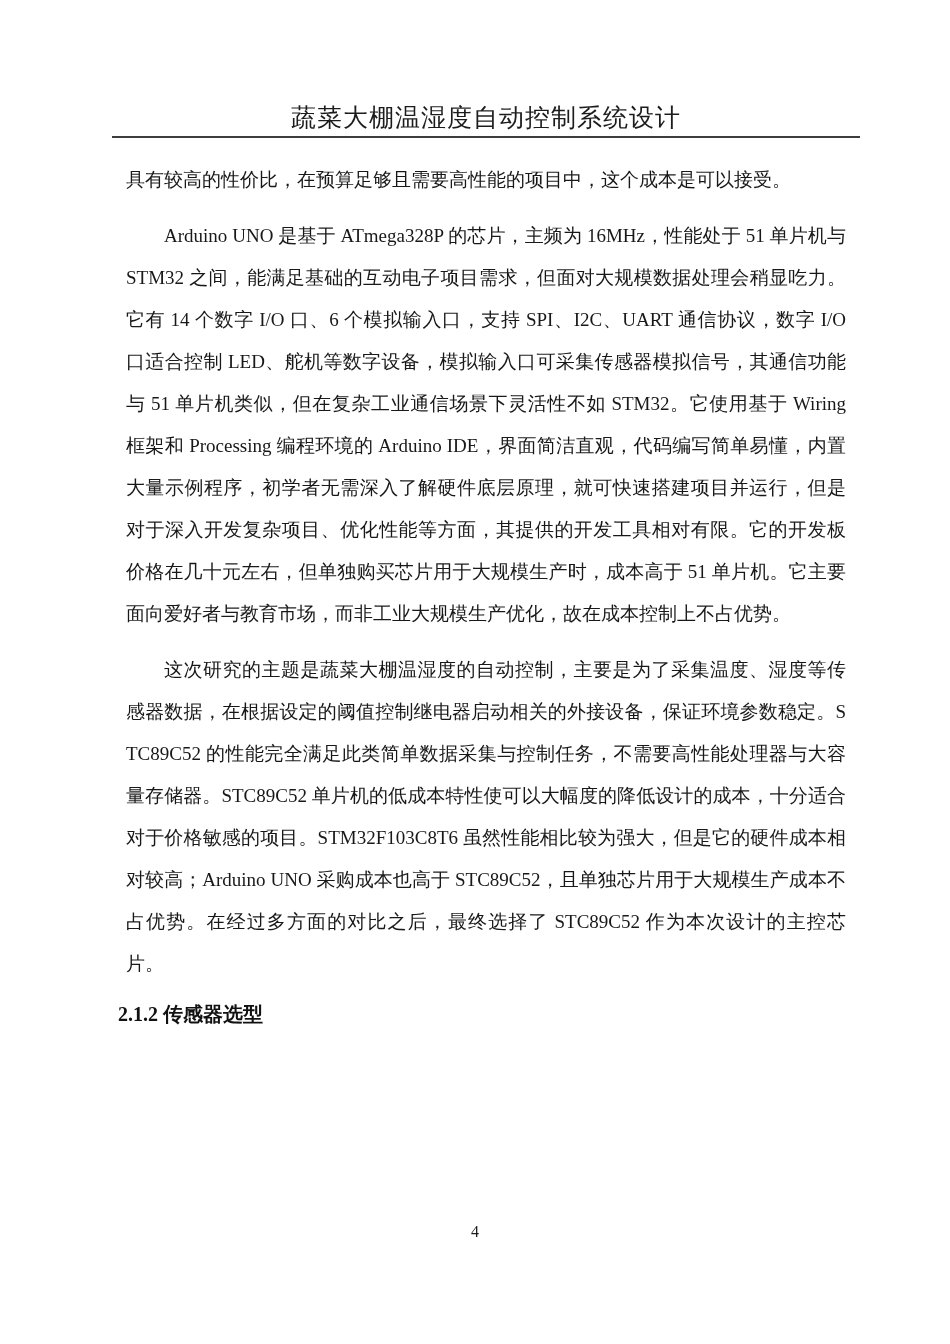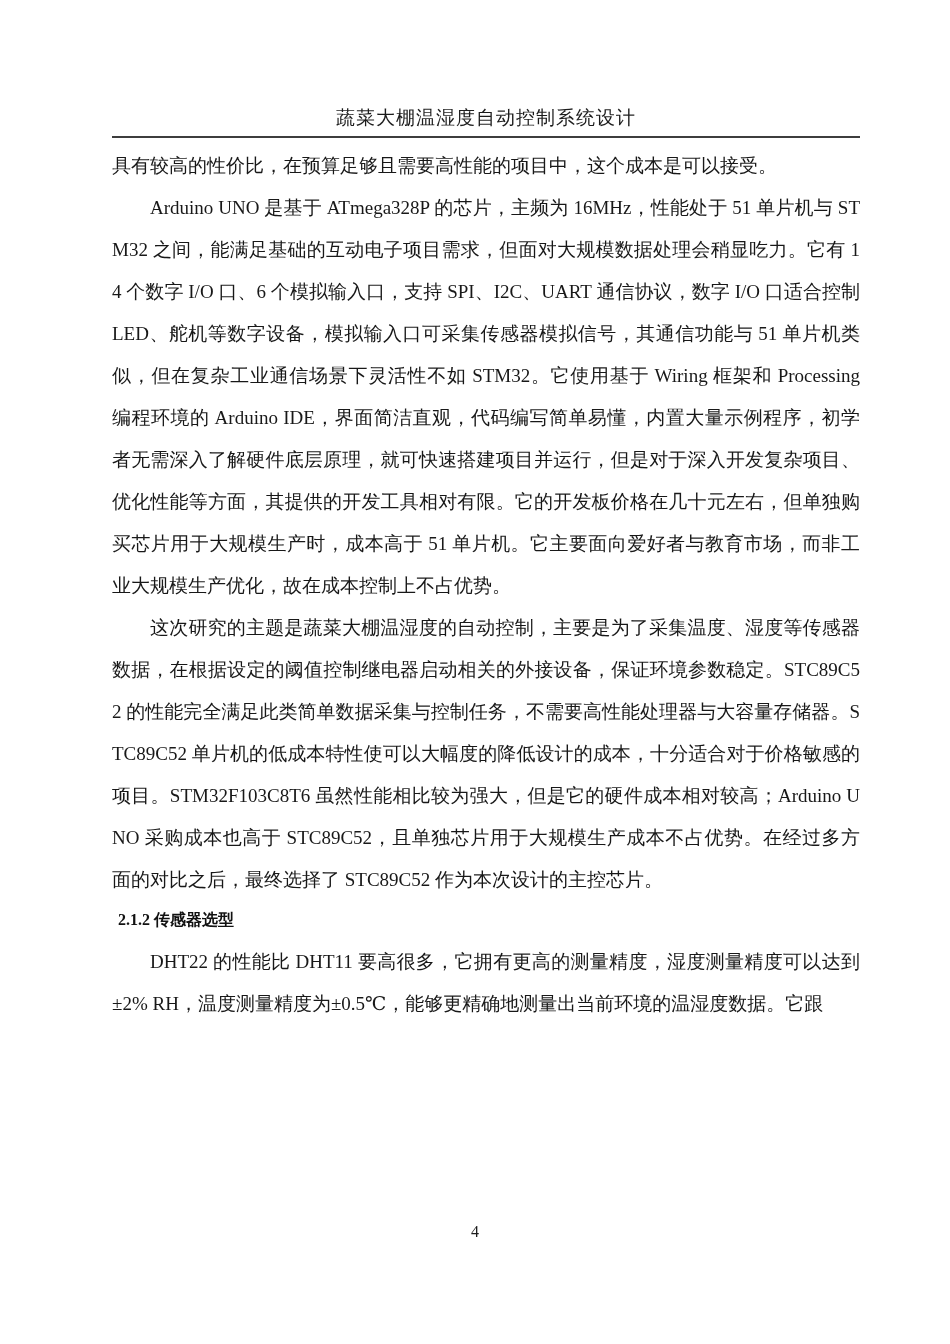--- a/index.html
+++ b/index.html
@@ -19,48 +19,48 @@
     position: absolute;
     inset: 0;
     background: #ffffff;
   }
   .page-header {
     position: absolute;
     top: 106px;
     left: 112px;
     width: 748px;
     text-align: center;
-    font-size: 19px;
+    font-size: 25px;
     line-height: 24px;
     letter-spacing: 1px;
     padding-bottom: 6px;
     border-bottom: 2px solid #3d3d3d;
     color: #1c1c1c;
   }
   .content {
     position: absolute;
     top: 145px;
     left: 112px;
     width: 748px;
     font-size: 19px;
     line-height: 42px;
     text-align: justify;
     color: #181818;
   }
   .content p {
-    margin: 0;
+    margin: 14px;
     padding: 0;
     text-indent: 2em;
     word-break: break-all;
   }
   .content p.no-indent {
     text-indent: 0;
   }
   .section-heading {
-    font-size: 16px;
+    font-size: 20px;
     font-weight: 700;
     line-height: 30px;
     margin: 4px 0 6px 6px;
     text-align: left;
     color: #111111;
   }
   .page-number {
     position: absolute;
     top: 1222px;
     left: 0;
@@ -84,19 +84,18 @@
 
     <p class="no-indent">具有较高的性价比，在预算足够且需要高性能的项目中，这个成本是可以接受。</p>
 
     <p>Arduino UNO 是基于 ATmega328P 的芯片，主频为 16MHz，性能处于 51 单片机与 STM32 之间，能满足基础的互动电子项目需求，但面对大规模数据处理会稍显吃力。它有 14 个数字 I/O 口、6 个模拟输入口，支持 SPI、I2C、UART 通信协议，数字 I/O 口适合控制 LED、舵机等数字设备，模拟输入口可采集传感器模拟信号，其通信功能与 51 单片机类似，但在复杂工业通信场景下灵活性不如 STM32。它使用基于 Wiring 框架和 Processing 编程环境的 Arduino IDE，界面简洁直观，代码编写简单易懂，内置大量示例程序，初学者无需深入了解硬件底层原理，就可快速搭建项目并运行，但是对于深入开发复杂项目、优化性能等方面，其提供的开发工具相对有限。它的开发板价格在几十元左右，但单独购买芯片用于大规模生产时，成本高于 51 单片机。它主要面向爱好者与教育市场，而非工业大规模生产优化，故在成本控制上不占优势。</p>
 
     <p>这次研究的主题是蔬菜大棚温湿度的自动控制，主要是为了采集温度、湿度等传感器数据，在根据设定的阈值控制继电器启动相关的外接设备，保证环境参数稳定。STC89C52 的性能完全满足此类简单数据采集与控制任务，不需要高性能处理器与大容量存储器。STC89C52 单片机的低成本特性使可以大幅度的降低设计的成本，十分适合对于价格敏感的项目。STM32F103C8T6 虽然性能相比较为强大，但是它的硬件成本相对较高；Arduino UNO 采购成本也高于 STC89C52，且单独芯片用于大规模生产成本不占优势。在经过多方面的对比之后，最终选择了 STC89C52 作为本次设计的主控芯片。</p>
 
     <h3 class="section-heading">2.1.2 传感器选型</h3>
 
 
-    <p>DHT22 的性能比 DHT11 要高很多，它拥有更高的测量精度，湿度测量精度可以达到±2% RH，温度测量精度为±0.5℃，能够更精确地测量出当前环境的温湿度数据。它跟</p>
 
   </div>
 
   <div class="page-number">4</div>
 
 </div>
 
 </body></html>

